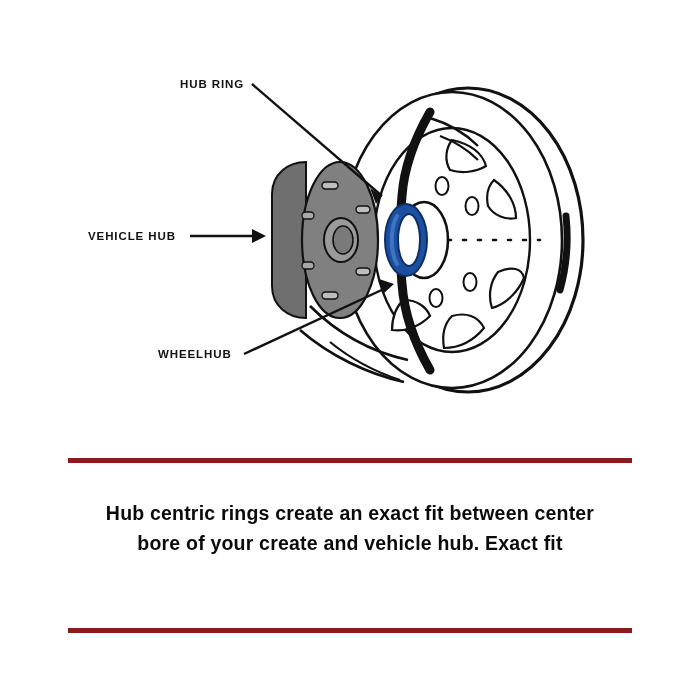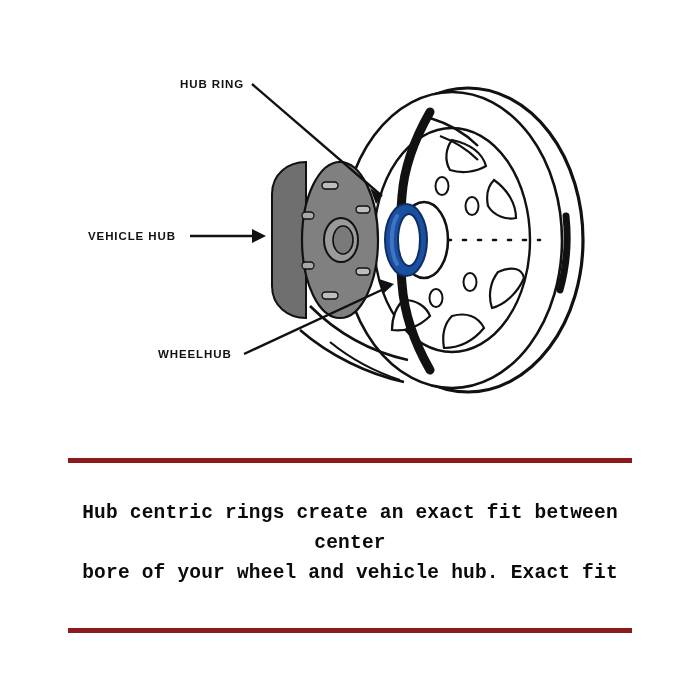--- a/index.html
+++ b/index.html
@@ -54,21 +54,21 @@
     background: #8b1a1a;
   }
   #rule-top { top: 18px; }
   #rule-bottom { top: 188px; }
   #caption-text {
     position: absolute;
     left: 74px;
     top: 58px;
     width: 552px;
     text-align: center;
-    font-family: Liberation Mono, monospace;
+    font-family: Liberation Sans, sans-serif;
     font-weight: bold;
     font-size: 19.5px;
     line-height: 30px;
     color: #0b0b0b;
     letter-spacing: 0.2px;
   }
 </style>
 </head>
 <body>
 
@@ -155,18 +155,18 @@
       <text class="label-text" x="180" y="88">HUB RING</text>
       <text class="label-text" x="88" y="240">VEHICLE HUB</text>
       <text class="label-text" x="158" y="358">WHEELHUB</text>
     </svg>
   </div>
 
   <div id="caption-block">
     <div class="rule" id="rule-top"></div>
     <div id="caption-text">
       <div>Hub centric rings create an exact fit between center</div>
-      <div>bore of your wheel and vehicle hub.  Exact fit</div>
+      <div>bore of your create and vehicle hub.  Exact fit</div>
     </div>
     <div class="rule" id="rule-bottom"></div>
   </div>
 
 </div>
 
 </body></html>

